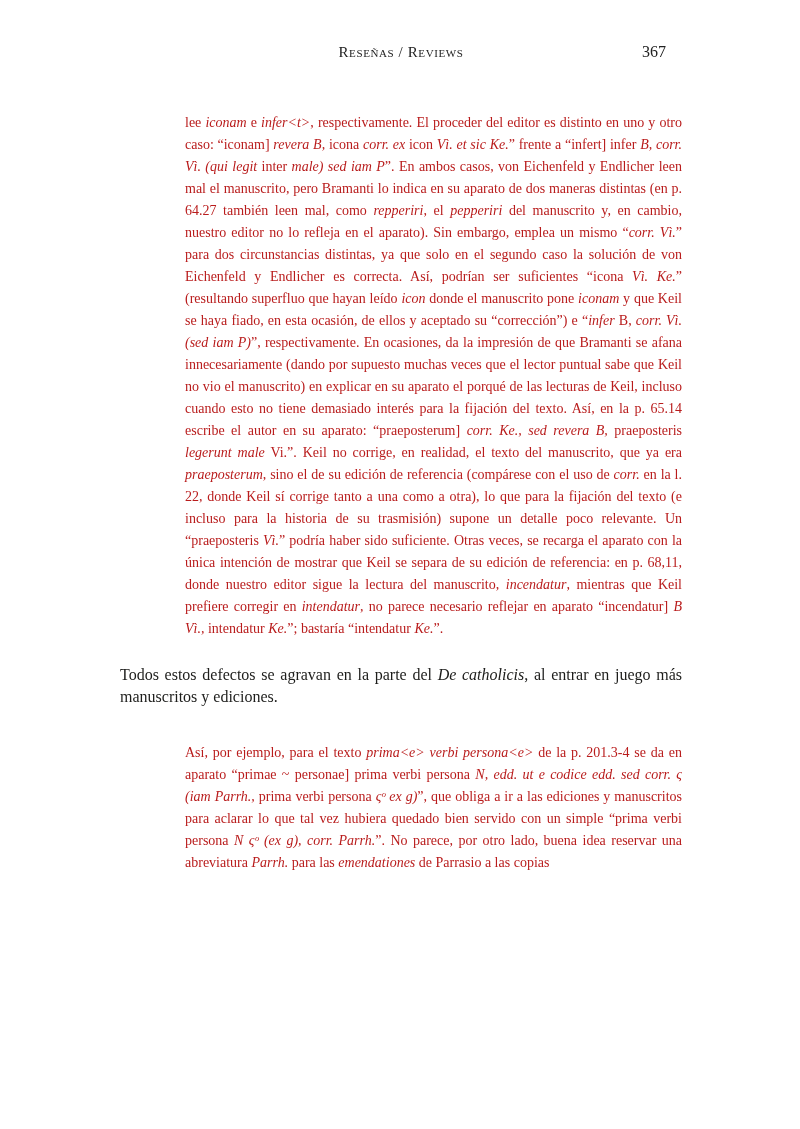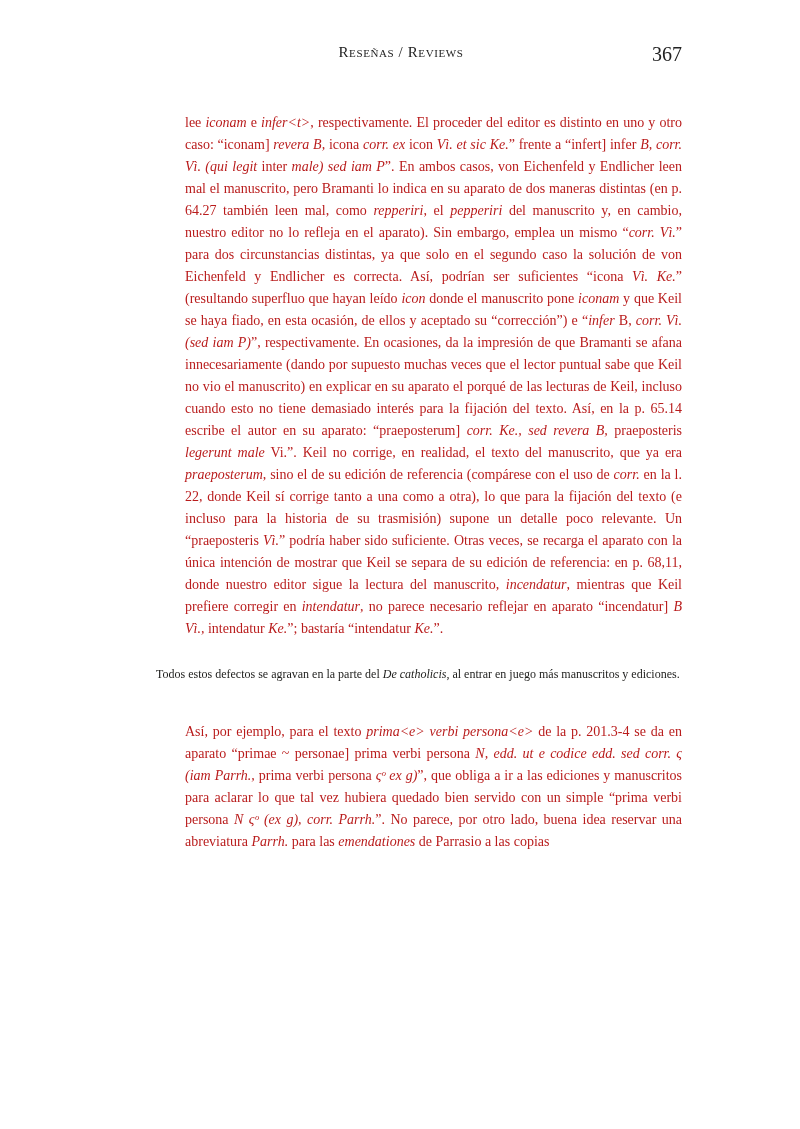--- a/index.html
+++ b/index.html
@@ -20,47 +20,46 @@
     position: absolute;
     top: 44px; left: 120px; right: 118px;
     text-align: center;
     font-size: 15px;
     font-variant: small-caps;
     letter-spacing: 0.6px;
     color: #222;
   }
   .page-num {
     position: absolute;
-    right: 0; top: -1px;
+    right: 16px; top: -1px;
     font-variant: normal;
     letter-spacing: 0;
-    font-size: 20px;
+    font-size: 16px;
   }
   .body-col {
     position: absolute;
     top: 104px; left: 120px;
     width: 562px;
   }
   p { margin: 0; }
   .quote {
     margin-left: 65px;
     width: 497px;
     text-align: justify;
     font-size: 14px;
     line-height: 22px;
     color: #b91c1c;
   }
   .q1 { margin-top: 8px; }
   .para {
     margin-top: 24px;
     width: 562px;
     text-align: justify;
-    font-size: 12px;
+    font-size: 16px;
     line-height: 21.5px;
-    margin-left: 36px;
   }
   .q2 { margin-top: 35px; }
   .footer {
     position: absolute;
     left: 120px; right: 118px; top: 1056px;
     display: flex;
     justify-content: flex-end;
     font-size: 15.5px;
     color: #1d1d1b;
   }

